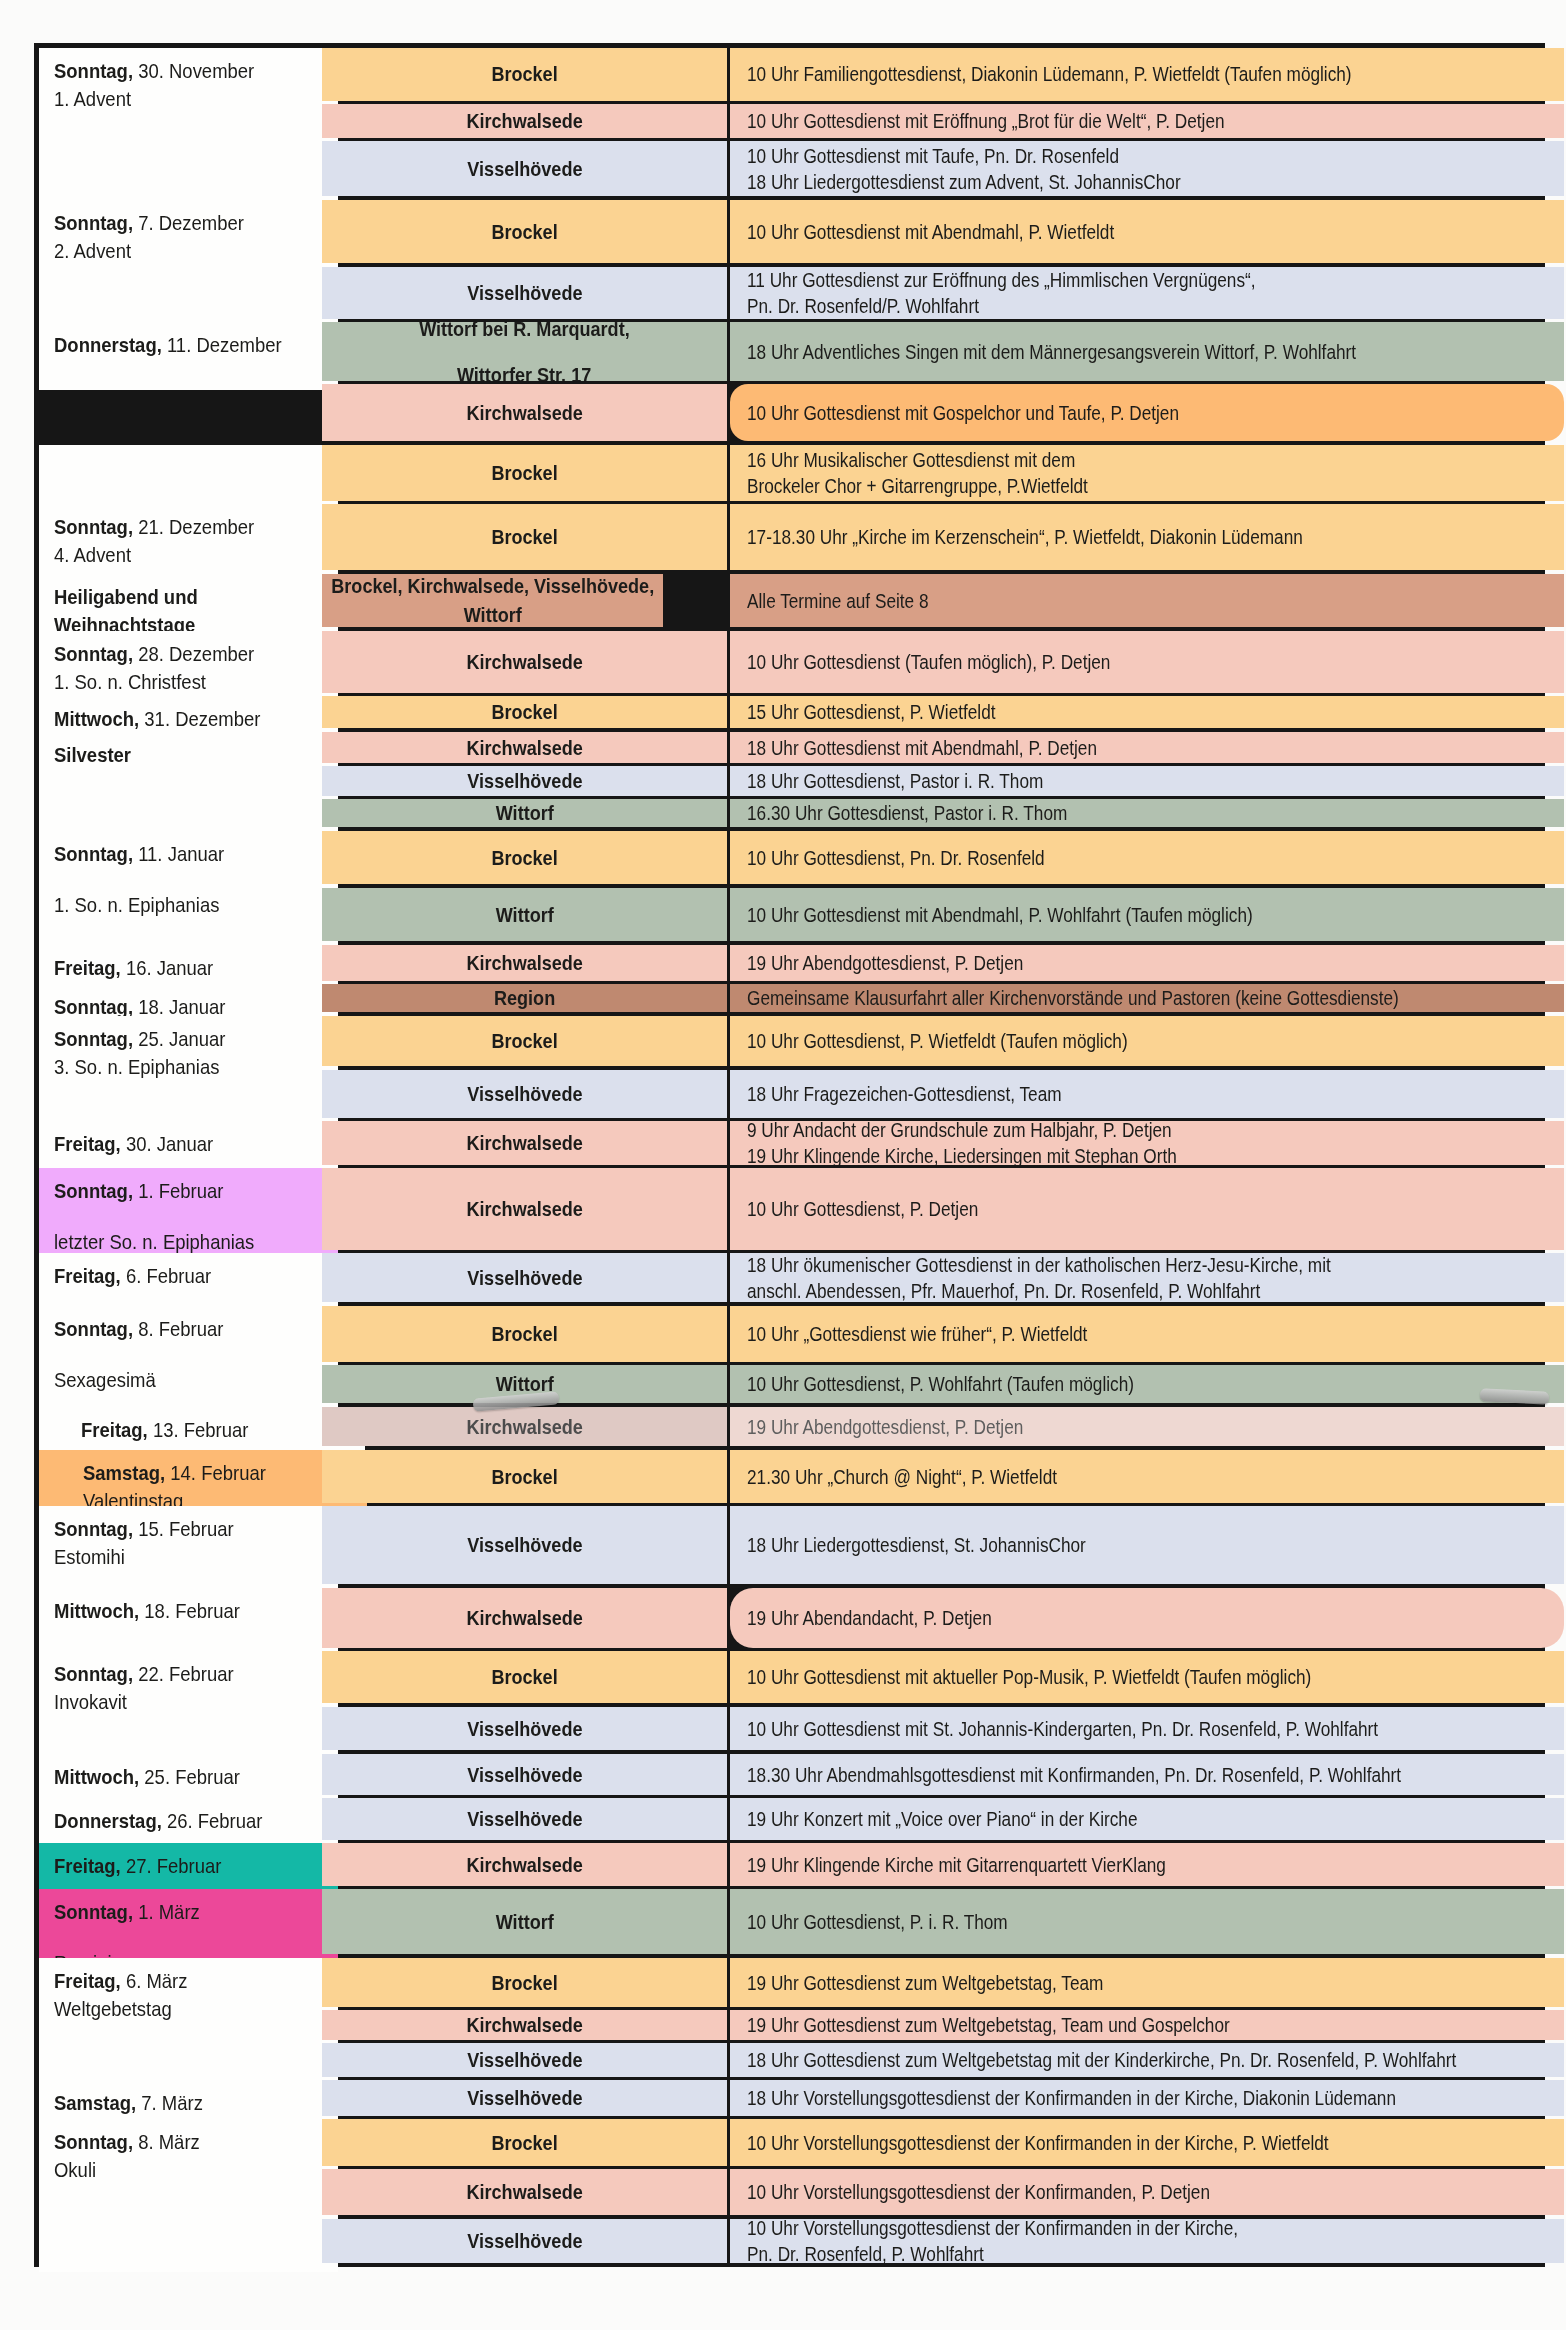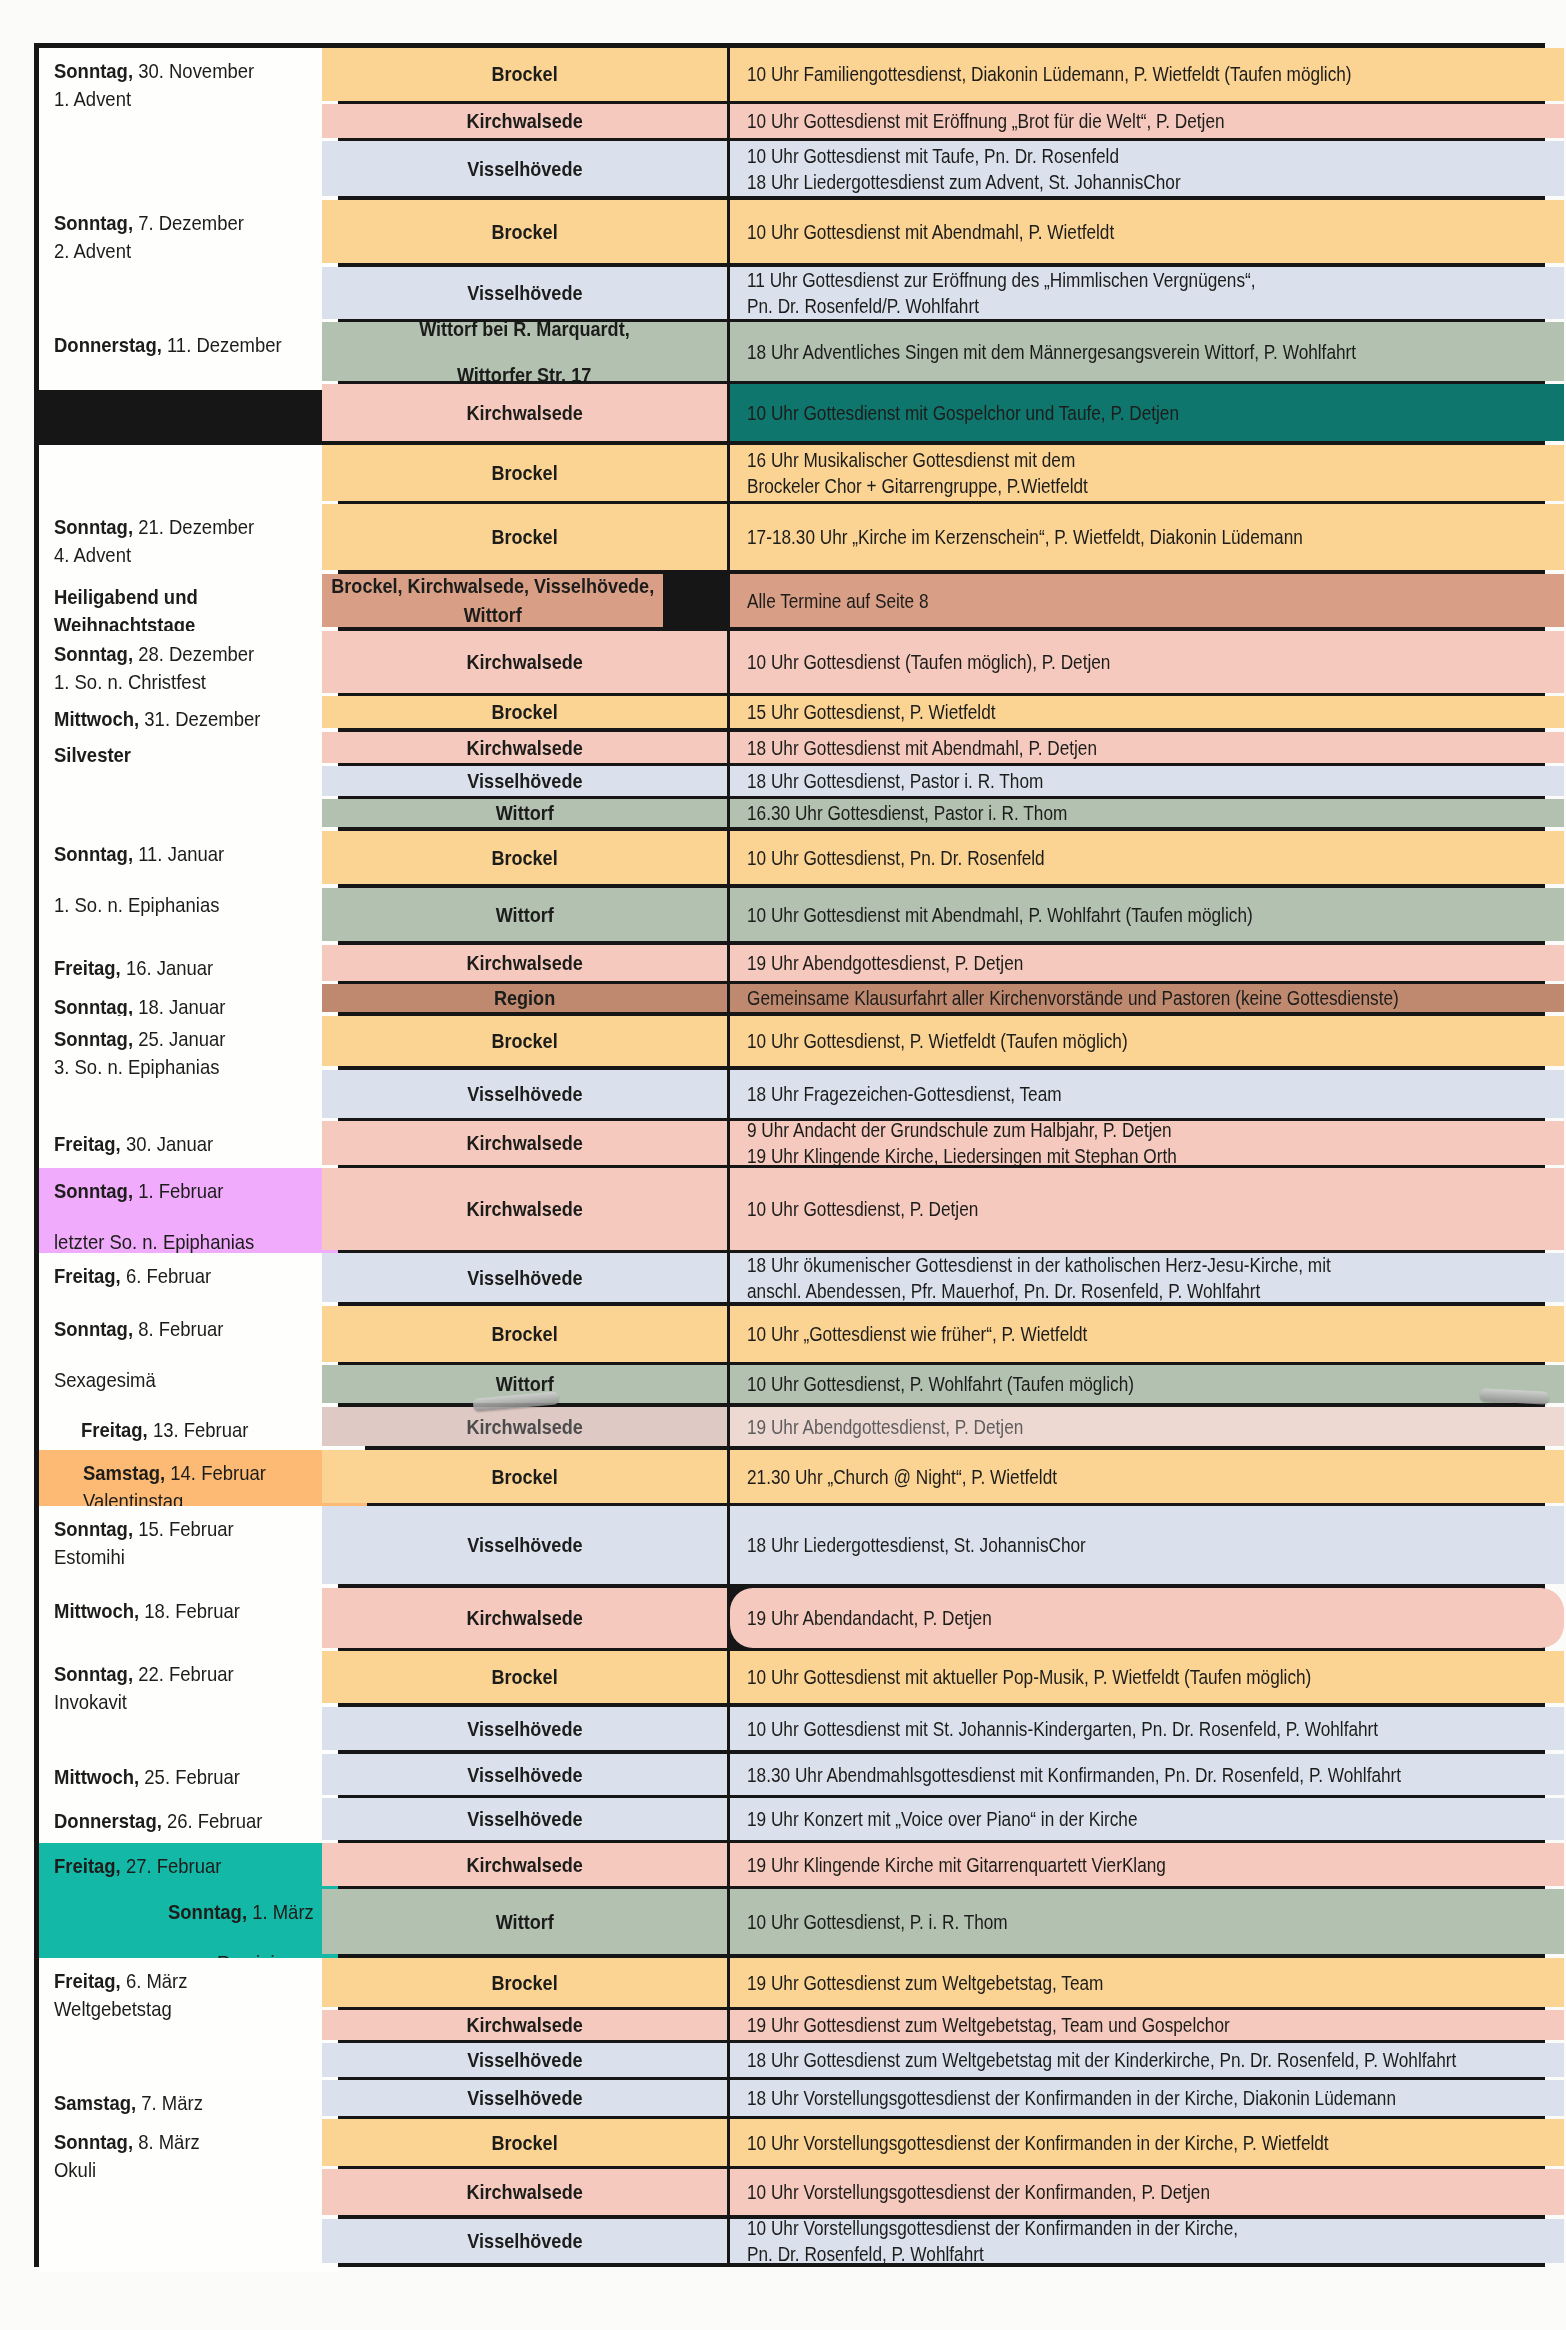--- a/index.html
+++ b/index.html
@@ -90,21 +90,21 @@
     <div class="cell loc spread" style="left: 288px; width: 405px; top: 279px; height: 59px; background: rgb(178, 193, 176);">
       <div class="lln"><span class="nrw">Wittorf bei R. Marquardt,</span></div>
       <div class="lln"><span class="nrw">Wittorfer Str. 17</span></div>
     </div>
     <div class="cell desc" style="left: 696px; width: 810px; top: 279px; height: 59px; background: rgb(178, 193, 176);">
       <div class="dsl"><span class="nrw">18 Uhr Adventliches Singen mit dem Männergesangsverein Wittorf, P. Wohlfahrt</span></div>
     </div>
     <div class="cell loc" style="left: 288px; width: 405px; top: 341px; height: 57px; background: rgb(245, 201, 189);">
       <div class="lln"><span class="nrw">Kirchwalsede</span></div>
     </div>
-    <div class="cell desc" style="left: 696px; width: 810px; top: 341px; height: 57px; background: #0f766e;">
+    <div class="cell desc" style="left: 696px; width: 810px; top: 341px; height: 57px; background: #fdba74; border-radius: 18px;">
       <div class="dsl"><span class="nrw">10 Uhr Gottesdienst mit Gospelchor und Taufe, P. Detjen</span></div>
     </div>
     <div class="cell date" style="left: 4.6px; width: 280px; top: 402px; height: 56px; background: rgb(254, 254, 253);"></div>
     <div class="cell loc" style="left: 288px; width: 405px; top: 402px; height: 56px; background: rgb(251, 211, 146);">
       <div class="lln"><span class="nrw">Brockel</span></div>
     </div>
     <div class="cell desc" style="left: 696px; width: 810px; top: 402px; height: 56px; background: rgb(251, 211, 146);">
       <div class="dsl"><span class="nrw">16 Uhr Musikalischer Gottesdienst mit dem</span></div>
       <div class="dsl"><span class="nrw">Brockeler Chor + Gitarrengruppe, P.Wietfeldt</span></div>
     </div>
@@ -340,21 +340,21 @@
     </div>
     <div class="cell date" style="left: 4.6px; width: 280px; top: 1800px; height: 43px; background: #14b8a6;">
       <div class="dln"><span class="nrw"><b class="b">Freitag,</b><span> 27. Februar</span></span></div>
     </div>
     <div class="cell loc" style="left: 288px; width: 405px; top: 1800px; height: 43px; background: rgb(245, 201, 189);">
       <div class="lln"><span class="nrw">Kirchwalsede</span></div>
     </div>
     <div class="cell desc" style="left: 696px; width: 810px; top: 1800px; height: 43px; background: rgb(245, 201, 189);">
       <div class="dsl"><span class="nrw">19 Uhr Klingende Kirche mit Gitarrenquartett VierKlang</span></div>
     </div>
-    <div class="cell date" style="left: 4.6px; width: 280px; top: 1846px; height: 65px; background: #14b8a6; align-items: flex-end;">
+    <div class="cell date" style="left: 4.6px; width: 280px; top: 1846px; height: 65px; background: #ec4899;">
       <div class="dln"><span class="nrw"><b class="b">Sonntag,</b><span> 1. März</span></span></div>
       <div class="dln gap"><span class="nrw">Reminiszere</span></div>
     </div>
     <div class="cell loc" style="left: 288px; width: 405px; top: 1846px; height: 65px; background: rgb(178, 193, 176);">
       <div class="lln"><span class="nrw">Wittorf</span></div>
     </div>
     <div class="cell desc" style="left: 696px; width: 810px; top: 1846px; height: 65px; background: rgb(178, 193, 176);">
       <div class="dsl"><span class="nrw">10 Uhr Gottesdienst, P. i. R. Thom</span></div>
     </div>
     <div class="cell date" style="left: 4.6px; width: 280px; top: 1915px; height: 119px; background: rgb(254, 254, 253);">

